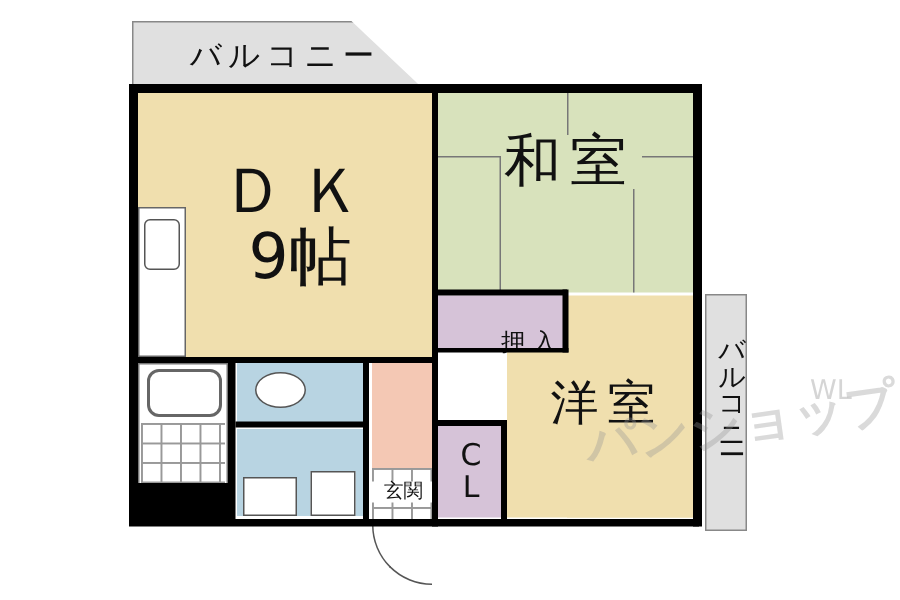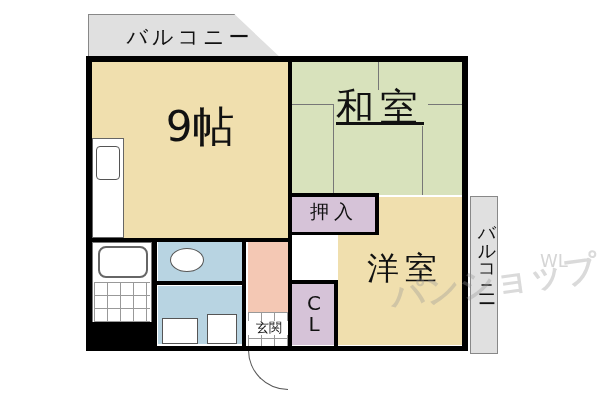--- a/index.html
+++ b/index.html
@@ -13,35 +13,36 @@
 </head>
 <body>
 
 <div class="abs" style="left:88px;top:14px;width:195px;height:46px;background:#e0e0e0;border:1px solid #888;border-bottom:none;clip-path:polygon(0 0,75% 0,100% 100%,0 100%);"></div>
 <div class="room-label" style="left:110px;top:26px;width:160px;font-size:21px;letter-spacing:4px;">バルコニー</div>
 
 <div class="abs" style="left:92px;top:60px;width:198px;height:178px;background:#f0dfae;"></div>
 <div class="abs" style="left:92px;top:138px;width:32px;height:100px;background:#fff;border:1px solid #666;"></div>
 <div class="abs" style="left:96px;top:146px;width:24px;height:34px;border:1px solid #555;border-radius:4px;background:#fff;"></div>
 <div class="room-label" style="left:140px;top:105px;width:120px;font-size:42px;">
+  <div style="letter-spacing:10px;">ＤＫ</div>
   <div>9帖</div>
 </div>
 
 <div class="abs" style="left:292px;top:60px;width:172px;height:135px;background:#d8e2bc;"></div>
 <div class="tatami" style="left:292px;top:104px;width:42px;height:1px;"></div>
 <div class="tatami" style="left:333px;top:104px;width:1px;height:91px;"></div>
 <div class="tatami" style="left:428px;top:104px;width:36px;height:1px;"></div>
 <div class="tatami" style="left:422px;top:126px;width:1px;height:69px;"></div>
 <div class="tatami" style="left:378px;top:60px;width:1px;height:30px;"></div>
 <div class="room-label" style="left:330px;top:88px;width:100px;font-size:38px;">
-  <div style="letter-spacing:6px;text-decoration:underline;">和室</div>
+  <div style="letter-spacing:6px;">和室</div>
 </div>
 
 <div class="abs" style="left:292px;top:197px;width:84px;height:36px;background:#d6c3d8;"></div>
-<div class="room-label" style="left:292px;top:202px;width:84px;font-size:19px;letter-spacing:5px;">押入</div>
+<div class="room-label" style="left:292px;top:220px;width:84px;font-size:16px;letter-spacing:5px;text-align:right;">押入</div>
 
 <div class="abs" style="left:378px;top:197px;width:86px;height:148px;background:#f0dfae;"></div>
 <div class="abs" style="left:338px;top:234px;width:126px;height:111px;background:#f0dfae;"></div>
 <div class="room-label" style="left:345px;top:252px;width:120px;font-size:32px;">
   <div style="letter-spacing:6px;">洋室</div>
 </div>
 
 <div class="abs" style="left:292px;top:283px;width:44px;height:62px;background:#d6c3d8;"></div>
 <div class="room-label" style="left:292px;top:293px;width:44px;font-size:20px;">
   <div>C</div>

